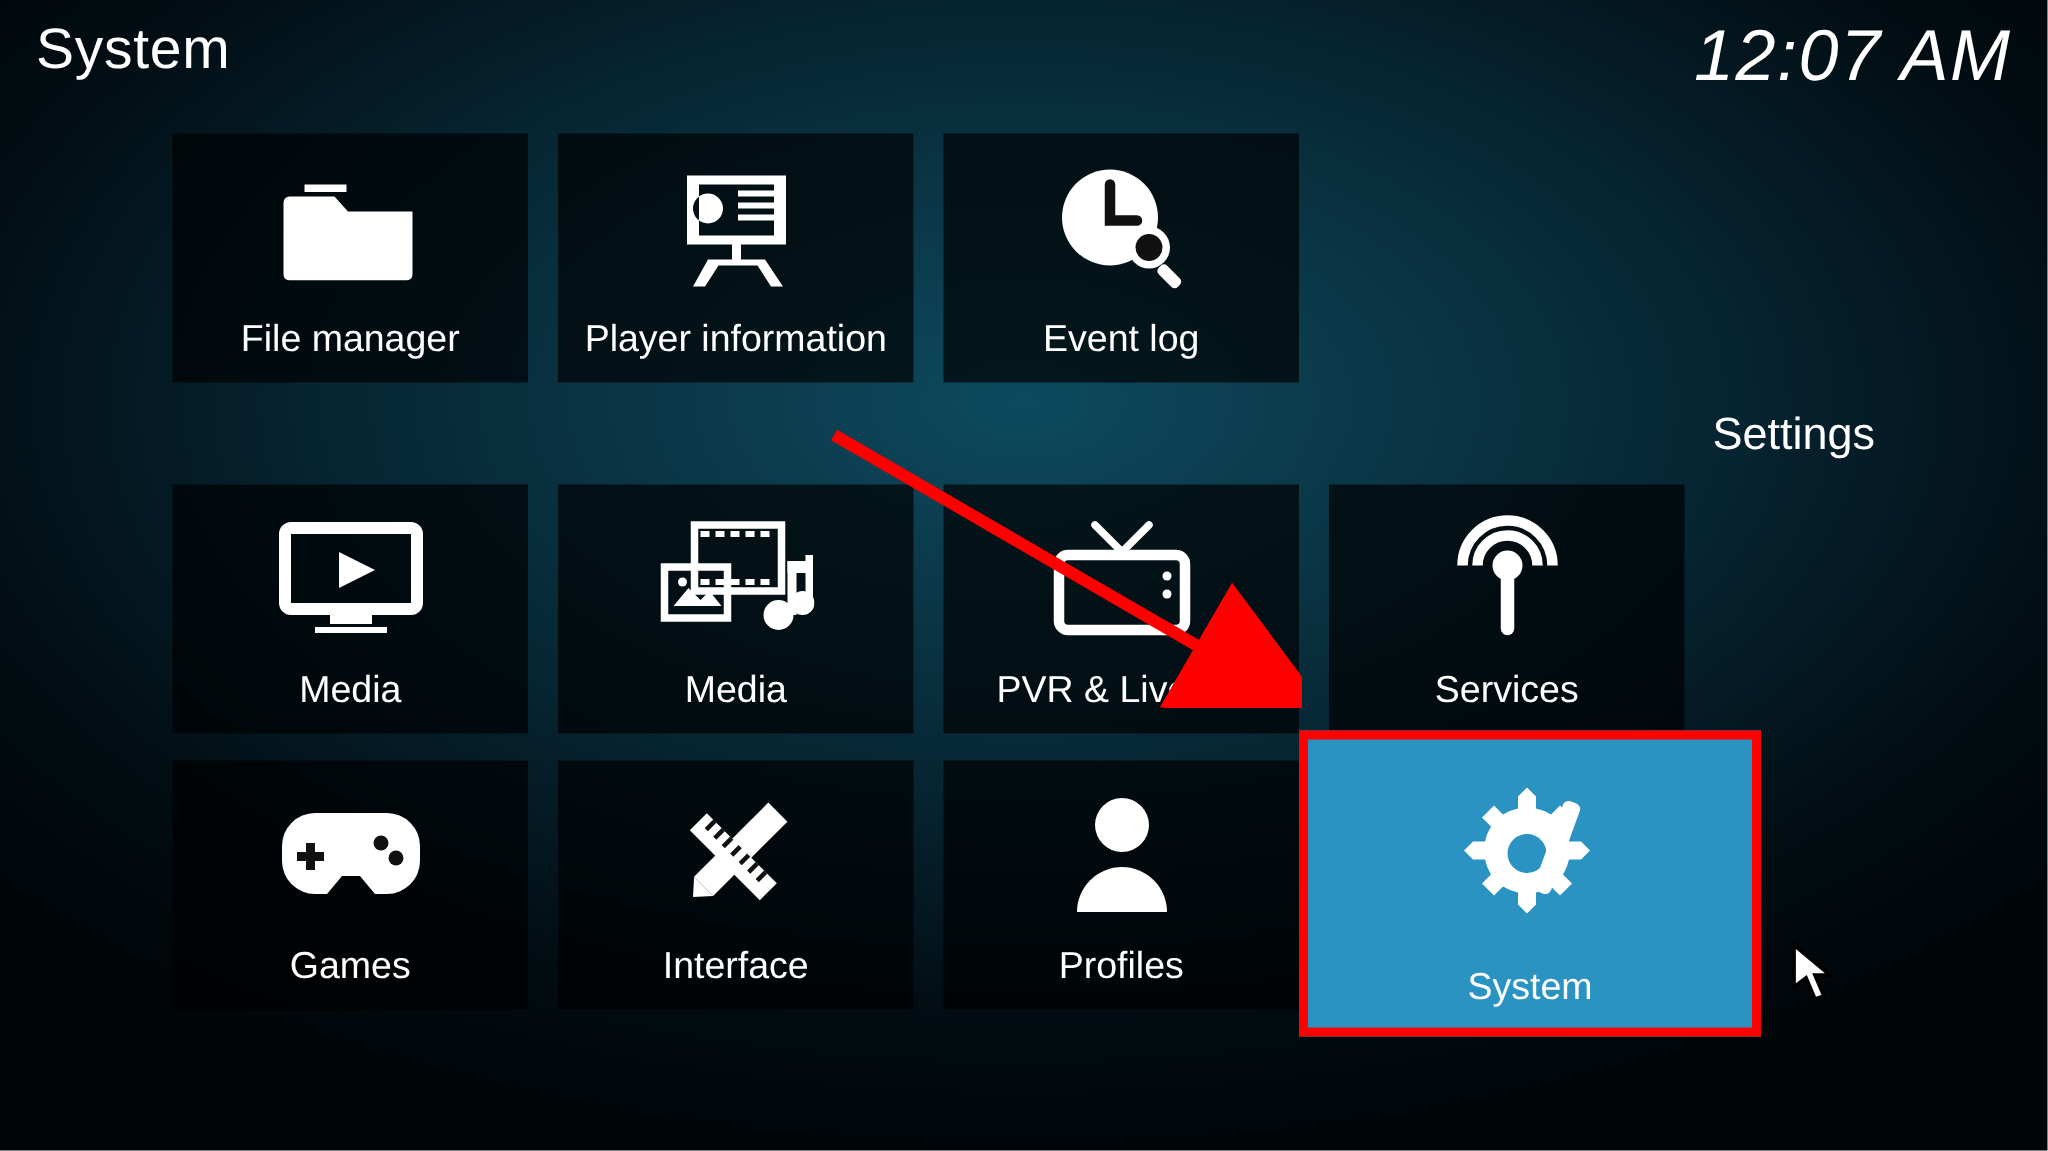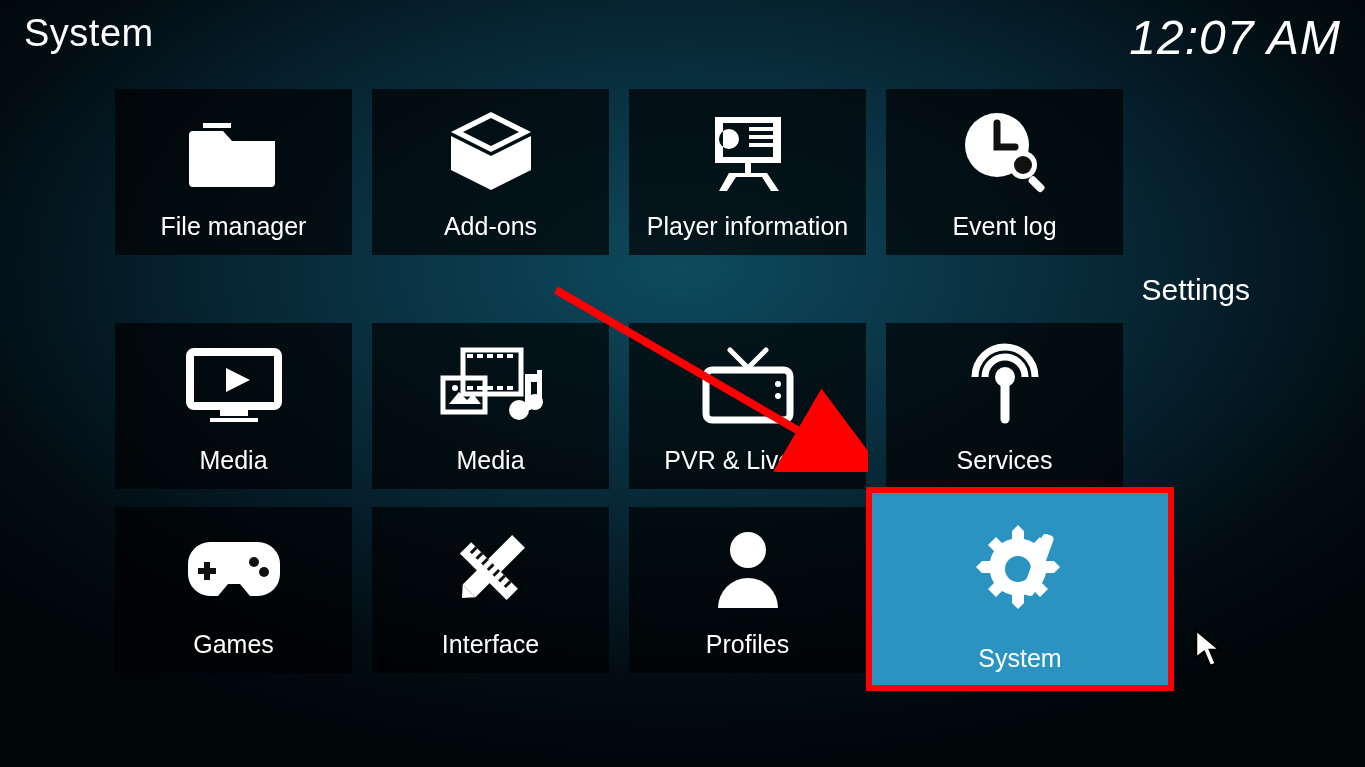--- a/index.html
+++ b/index.html
@@ -103,28 +103,20 @@
 <div class="content">
 
   <div class="row">
     <div class="tile">
       <div class="tile-icon">
         <svg width="98" height="72" viewBox="0 0 98 72">
             <path d="M8 16 h30 l9 10 h43 v42 a4 4 0 0 1 -4 4 H8 a4 4 0 0 1 -4 -4 V20 a4 4 0 0 1 4 -4 z M18 8 h28 v5 H18 z"></path>
           </svg>
       </div>
       <div class="tile-label">File manager</div>
-    </div>
-    <div class="tile">
-      <div class="tile-icon">
-        <svg width="88" height="82" viewBox="0 0 88 82">
-            <path d="M44 2 L84 22 L44 42 L4 22 Z M4 26 L44 46 V80 L4 60 Z M84 26 V60 L44 80 V46 Z M44 8 L72 22 L44 36 L16 22 Z" fill-rule="evenodd"></path>
-          </svg>
-      </div>
-      <div class="tile-label">Add-ons</div>
     </div>
     <div class="tile">
       <div class="tile-icon">
         <svg width="78" height="84" viewBox="0 0 78 84">
             <path d="M6 8 h66 v46 H6 Z M14 14 v34 h50 V14 Z M36 54 h6 v10 h-6z M20 64 h38 l12 18 h-8 l-9 -14 H27 l-9 14 h-8 z M20 20 a10 10 0 1 1 0 20 a10 10 0 0 1 0 -20 z M40 18 h24 v4 H40z M40 26 h24 v4 H40z M40 34 h24 v4 H40z" fill-rule="evenodd"></path>
           </svg>
       </div>
       <div class="tile-label">Player information</div>
     </div>
     <div class="tile">

